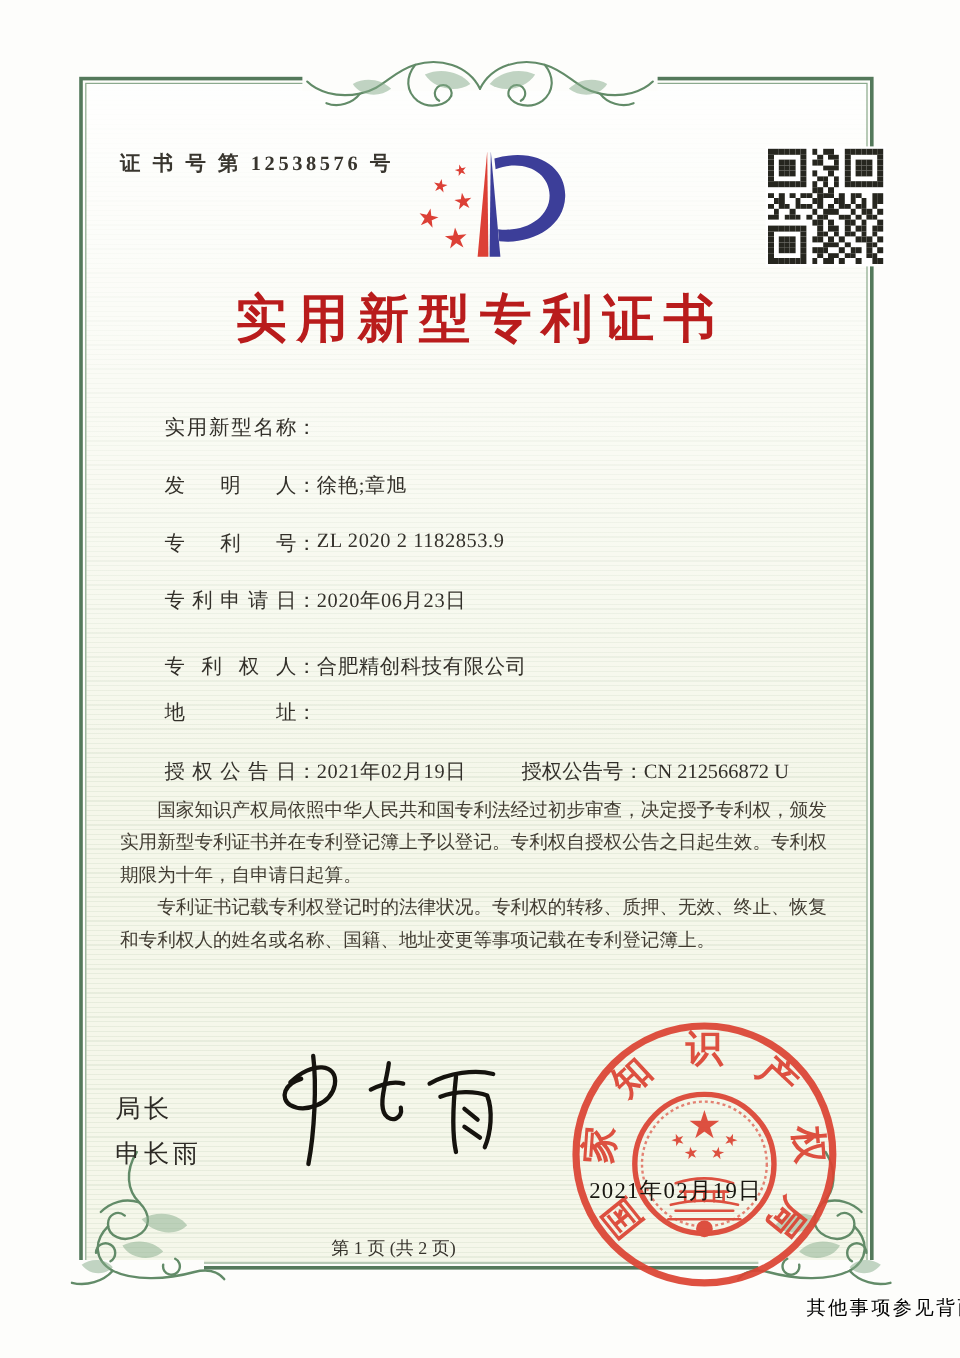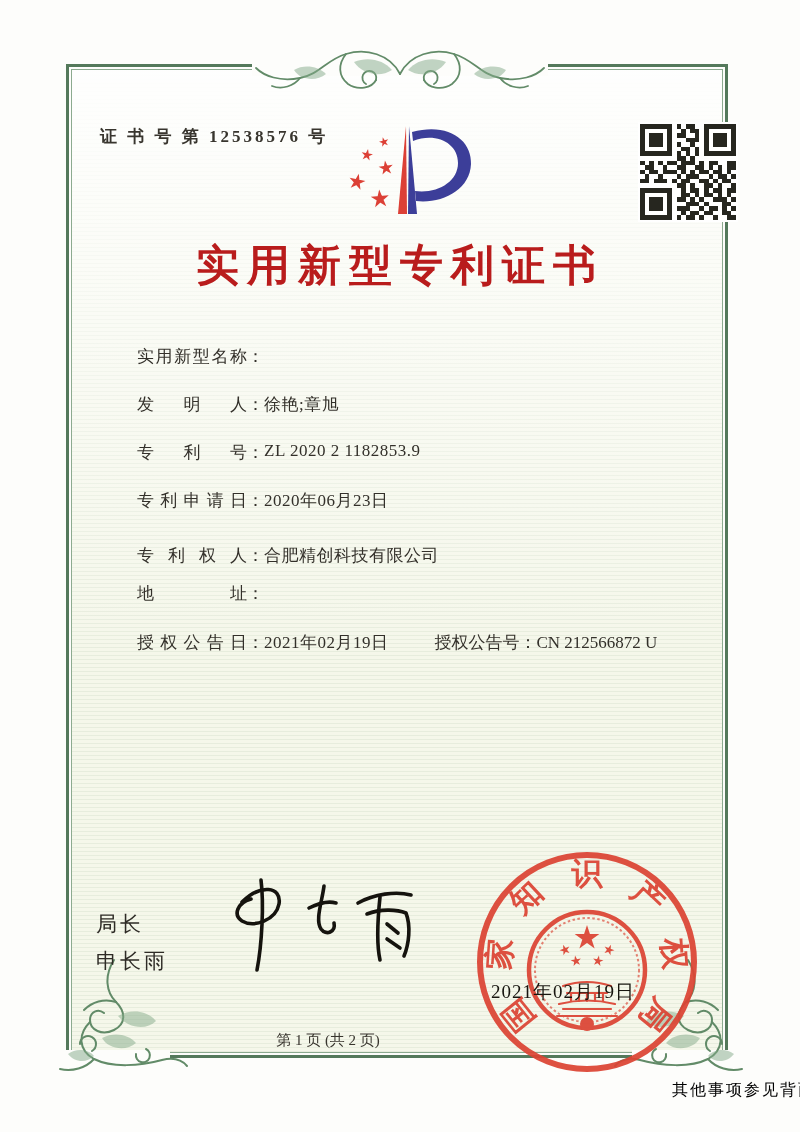--- a/index.html
+++ b/index.html
@@ -602,20 +602,24 @@
     <span class="flabel">地址</span>
       <span class="fcolon">：</span>
   </div>
   <div class="field" style="top:631px">
     <span class="flabel">授权公告日</span>
       <span class="fcolon">：</span>
     <span class="fvalue">2021年02月19日</span>
     <span class="grant-no"><span>授权公告号</span><span>：</span><span>CN 212566872 U</span></span>
   </div>
 
+  <div class="paras">
+    <p>国家知识产权局依照中华人民共和国专利法经过初步审查，决定授予专利权，颁发实用新型专利证书并在专利登记簿上予以登记。专利权自授权公告之日起生效。专利权期限为十年，自申请日起算。</p>
+    <p>专利证书记载专利权登记时的法律状况。专利权的转移、质押、无效、终止、恢复和专利权人的姓名或名称、国籍、地址变更等事项记载在专利登记簿上。</p>
+  </div>
 
   <div class="director">
     <div>局长</div>
     <div>申长雨</div>
   </div>
 
   <svg class="signature" width="210" height="105" viewBox="0 0 210 105">
     <g stroke="#15130e" fill="none" stroke-width="3.6" stroke-linecap="round" stroke-linejoin="round">
       <path d="M30,30 C48,12 70,14 67,32 C64,48 42,56 30,49 C21,43 25,31 39,27"></path>
       <path d="M49,8 C52,32 50,72 45,98"></path>

